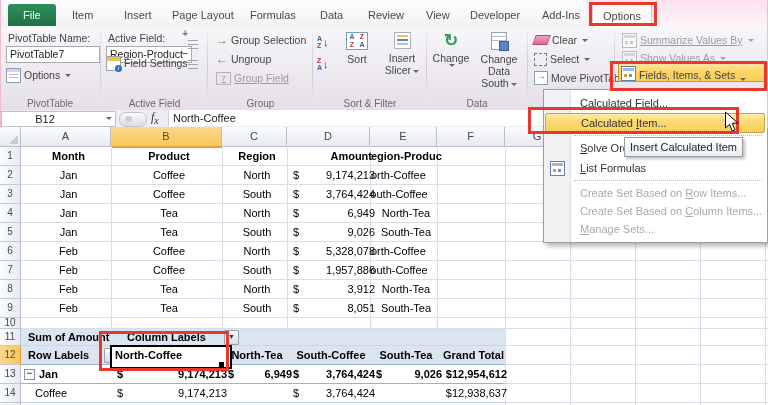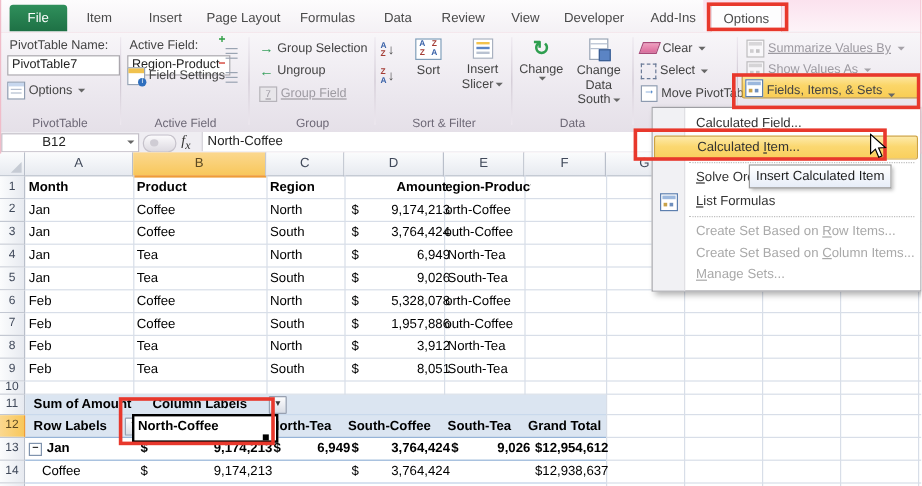--- a/index.html
+++ b/index.html
@@ -106,21 +106,21 @@
              border-right:1px solid #b9bfca;border-bottom:1px solid #b9bfca;}
   #cornerbox:after{content:"";position:absolute;right:2px;bottom:2px;width:0;height:0;
                    border-left:9px solid transparent;border-bottom:9px solid #c6cbd4;}
   .vline{position:absolute;width:1px;background:#d8dee8;z-index:1;}
   .hline{position:absolute;height:1px;background:#d8dee8;z-index:1;}
   #pivotbg-blue{position:absolute;background:#dbe5f1;z-index:2;}
   #pivotbg-white{position:absolute;background:#fff;z-index:2;}
   .pvline{position:absolute;height:1px;z-index:3;}
   .cell{position:absolute;z-index:4;font-size:11px;white-space:nowrap;overflow:hidden;padding:0 3px;color:#000;}
   .cell.b{font-weight:bold;}
-  .cell.c{text-align:left;}
+  .cell.c{text-align:center;}
   .cell.right{text-align:right;padding-right:4px;}
   .cell.ind{padding-left:14px;}
   .cell.pvh{overflow:visible;padding-left:7px;}
   .cell.pl16{padding-left:16px;}
   .cell.acct{display:flex;justify-content:space-between;padding:0 4px 0 6px;}
   .cell.sel{border:2px solid #000;background:#fff;z-index:5;padding-left:3px;}
   .clipwrap{position:absolute;left:0;top:0;bottom:0;width:92px;overflow:hidden;}
   .clipwrap span{display:inline-block;margin-left:-7px;}
   .filterbtn{position:absolute;right:1px;top:50%;margin-top:-7px;width:13px;height:13px;z-index:5;
              background:linear-gradient(#fdfdfe,#d9dde5);border:1px solid #98a1b1;border-radius:1px;

